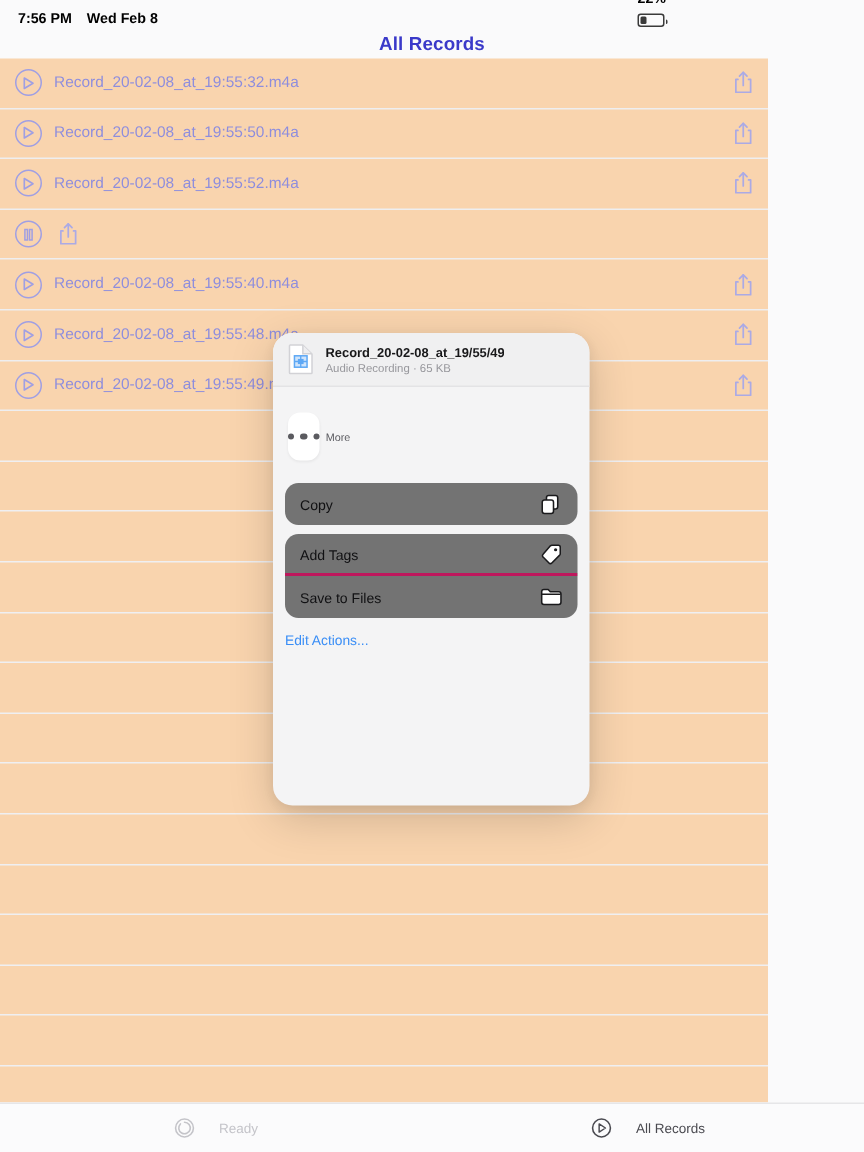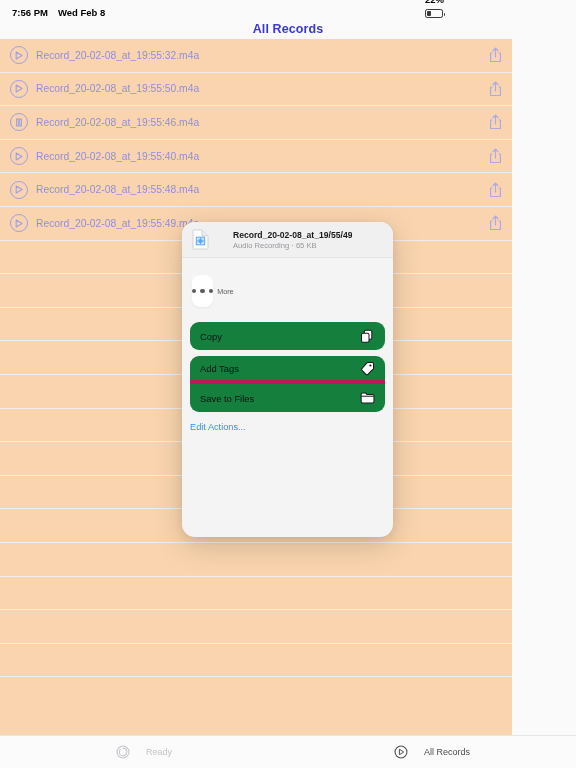--- a/index.html
+++ b/index.html
@@ -73,42 +73,42 @@
 
   
   .popup{
     position:absolute; left:182px; top:222px; width:211px; height:315px;
     background:#f4f4f5; border-radius:13px; z-index:25;
     box-shadow:0 8px 30px rgba(0,0,0,.17), 0 2px 8px rgba(0,0,0,.07);
     overflow:hidden; display:flex; flex-direction:column;
   }
   .pop-header{
     height:36px; background:#f0f0f1; display:flex; align-items:center;
-    padding:0 10px; gap:24px; border-bottom:1px solid #e3e3e5;
+    padding:0 10px; gap:8px; border-bottom:1px solid #e3e3e5;
   }
   .doc-ic{ width:17px; height:21px; flex:0 0 17px; }
   .doc-ic svg{ display:block; }
   .pop-h-txt{ display:flex; flex-direction:column; gap:1px; overflow:hidden; }
   .pop-title{ font-size:8.6px; font-weight:700; color:#18181a; white-space:nowrap; }
   .pop-sub{ font-size:7.6px; color:#97979c; white-space:nowrap; }
 
   .more-area{ height:58px; padding:8px 0 0 10px; display:flex; }
   .more-wrap{ width:36px; display:flex; flex-direction:row; align-items:center; gap:4px; }
   .more-btn{
     width:36px; height:32px; background:#fff; border-radius:8px;
     display:flex; align-items:center; justify-content:center; gap:4px;
     box-shadow:0 1px 2px rgba(0,0,0,.06);
   }
   .dot{ width:4.4px; height:4.4px; border-radius:50%; background:#5b5b60; }
   .more-lbl{ font-size:7.2px; color:#5b5b60; }
 
-  .menu-group{ margin:6px 8px 0 8px; background:#15803d; border-radius:9px; overflow:hidden; }
+  .menu-group{ margin:6px 8px 0 8px; background:#737373; border-radius:9px; overflow:hidden; }
   .mrow{
     height:28px; display:flex; align-items:center; padding:0 10px;
-    border-bottom:4px solid #be185d;
+    border-bottom:2px solid #be185d;
   }
   .mrow:last-child{ border-bottom:none; }
   .mrow-lbl{ flex:1 1 auto; font-size:9.4px; color:#101012; }
   .mrow-ic{ width:16px; height:16px; display:flex; align-items:center; justify-content:center; color:#1a1a1c; }
   .mrow-ic svg{ display:block; }
 
   .edit-actions{
     padding:10px 0 0 8px; font-size:9.2px; color:#3a8ef6;
   }
 
@@ -184,25 +184,40 @@
           <path d="M3.2 6.3H1.7v9.2h10.6V6.3h-1.5" fill="none" stroke="currentColor" stroke-width="1.25" stroke-linecap="round" stroke-linejoin="round"></path>
           <path d="M7 10.6V1.3" stroke="currentColor" stroke-width="1.25" stroke-linecap="round"></path>
           <path d="M4.3 3.9L7 1.2l2.7 2.7" fill="none" stroke="currentColor" stroke-width="1.25" stroke-linecap="round" stroke-linejoin="round"></path>
         </svg>
       </div>
     </div>
     <div class="row">
       <div class="pad"></div>
       <div class="circ">
         <svg width="8" height="9" viewBox="0 0 8 9">
+          <path d="M1.2 1L7 4.5 1.2 8z" fill="none" stroke="currentColor" stroke-width="1.1" stroke-linejoin="round"></path>
+        </svg>
+      </div>
+      <div class="row-label">Record_20-02-08_at_19:55:52.m4a</div>
+      <div class="share-btn">
+        <svg width="13" height="16" viewBox="0 0 14 17">
+          <path d="M3.2 6.3H1.7v9.2h10.6V6.3h-1.5" fill="none" stroke="currentColor" stroke-width="1.25" stroke-linecap="round" stroke-linejoin="round"></path>
+          <path d="M7 10.6V1.3" stroke="currentColor" stroke-width="1.25" stroke-linecap="round"></path>
+          <path d="M4.3 3.9L7 1.2l2.7 2.7" fill="none" stroke="currentColor" stroke-width="1.25" stroke-linecap="round" stroke-linejoin="round"></path>
+        </svg>
+      </div>
+    </div>
+    <div class="row">
+      <div class="pad"></div>
+      <div class="circ">
+        <svg width="8" height="9" viewBox="0 0 8 9">
           <rect x="1.6" y="1" width="1.7" height="7" fill="none" stroke="currentColor" stroke-width="1"></rect>
           <rect x="4.7" y="1" width="1.7" height="7" fill="none" stroke="currentColor" stroke-width="1"></rect>
         </svg>
       </div>
-      <div class="row-label">Record_20-02-08_at_19:55:46.m4a</div>
       <div class="share-btn">
         <svg width="13" height="16" viewBox="0 0 14 17">
           <path d="M3.2 6.3H1.7v9.2h10.6V6.3h-1.5" fill="none" stroke="currentColor" stroke-width="1.25" stroke-linecap="round" stroke-linejoin="round"></path>
           <path d="M7 10.6V1.3" stroke="currentColor" stroke-width="1.25" stroke-linecap="round"></path>
           <path d="M4.3 3.9L7 1.2l2.7 2.7" fill="none" stroke="currentColor" stroke-width="1.25" stroke-linecap="round" stroke-linejoin="round"></path>
         </svg>
       </div>
     </div>
     <div class="row">
       <div class="pad"></div>

